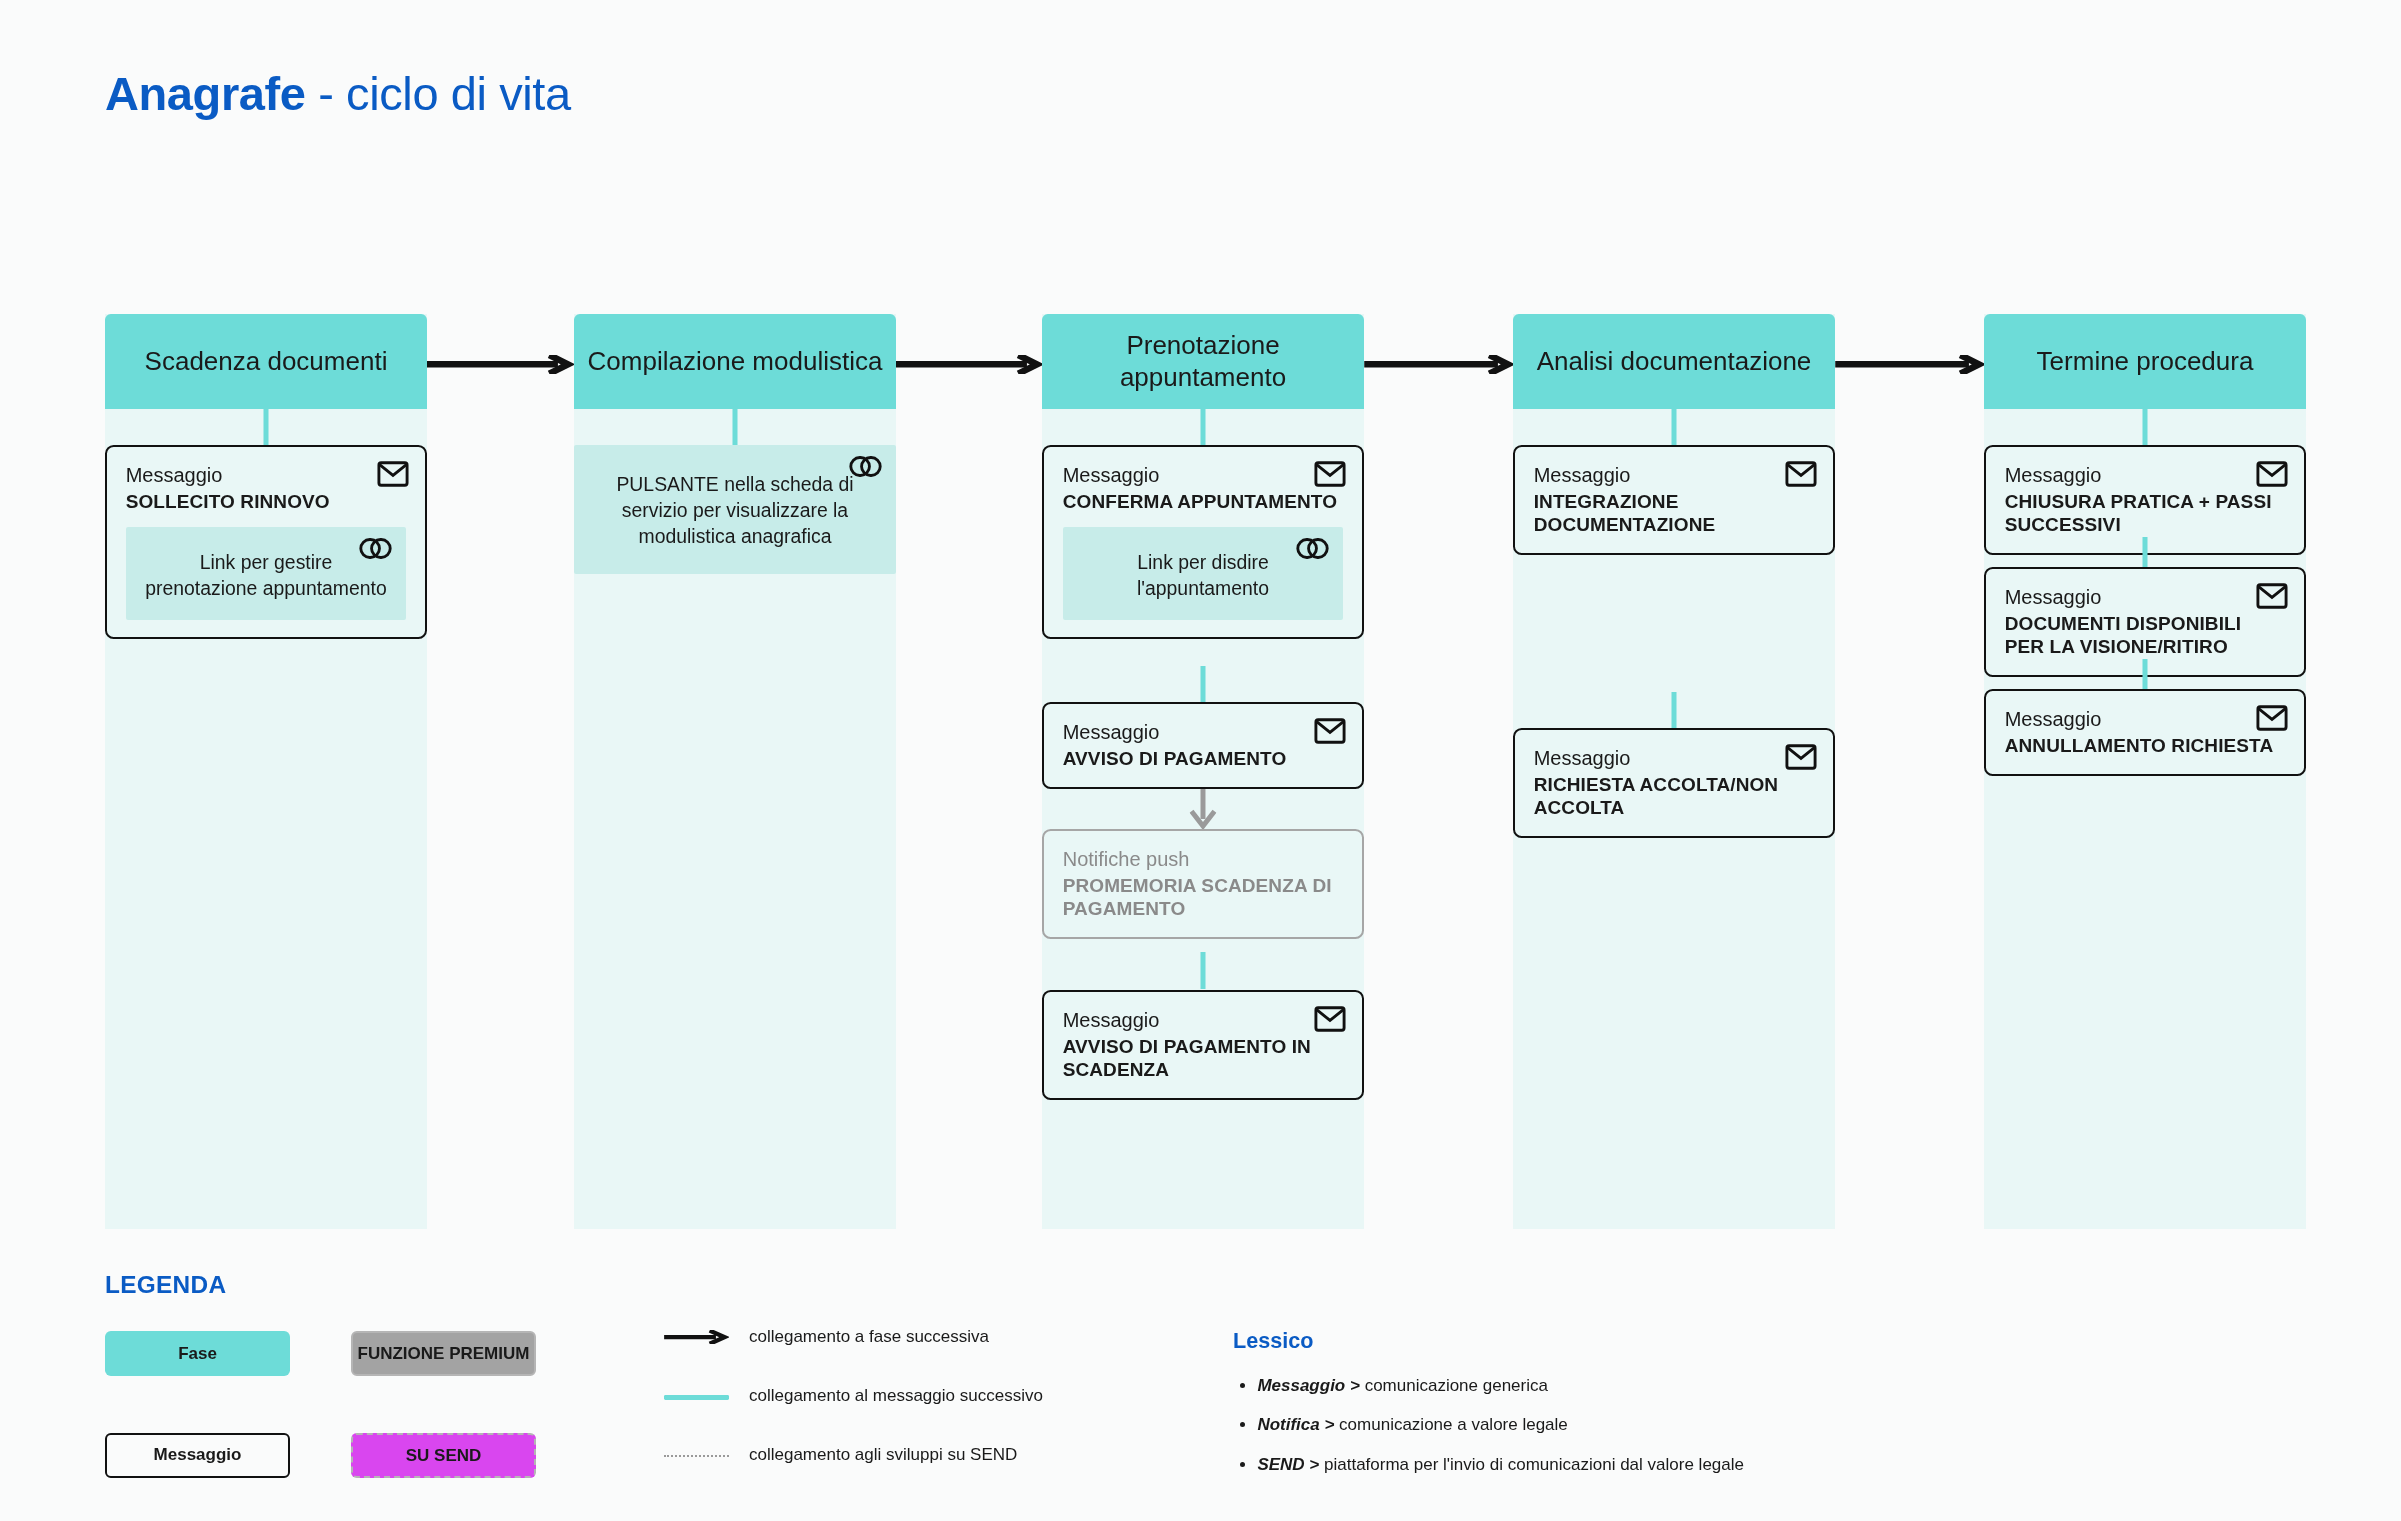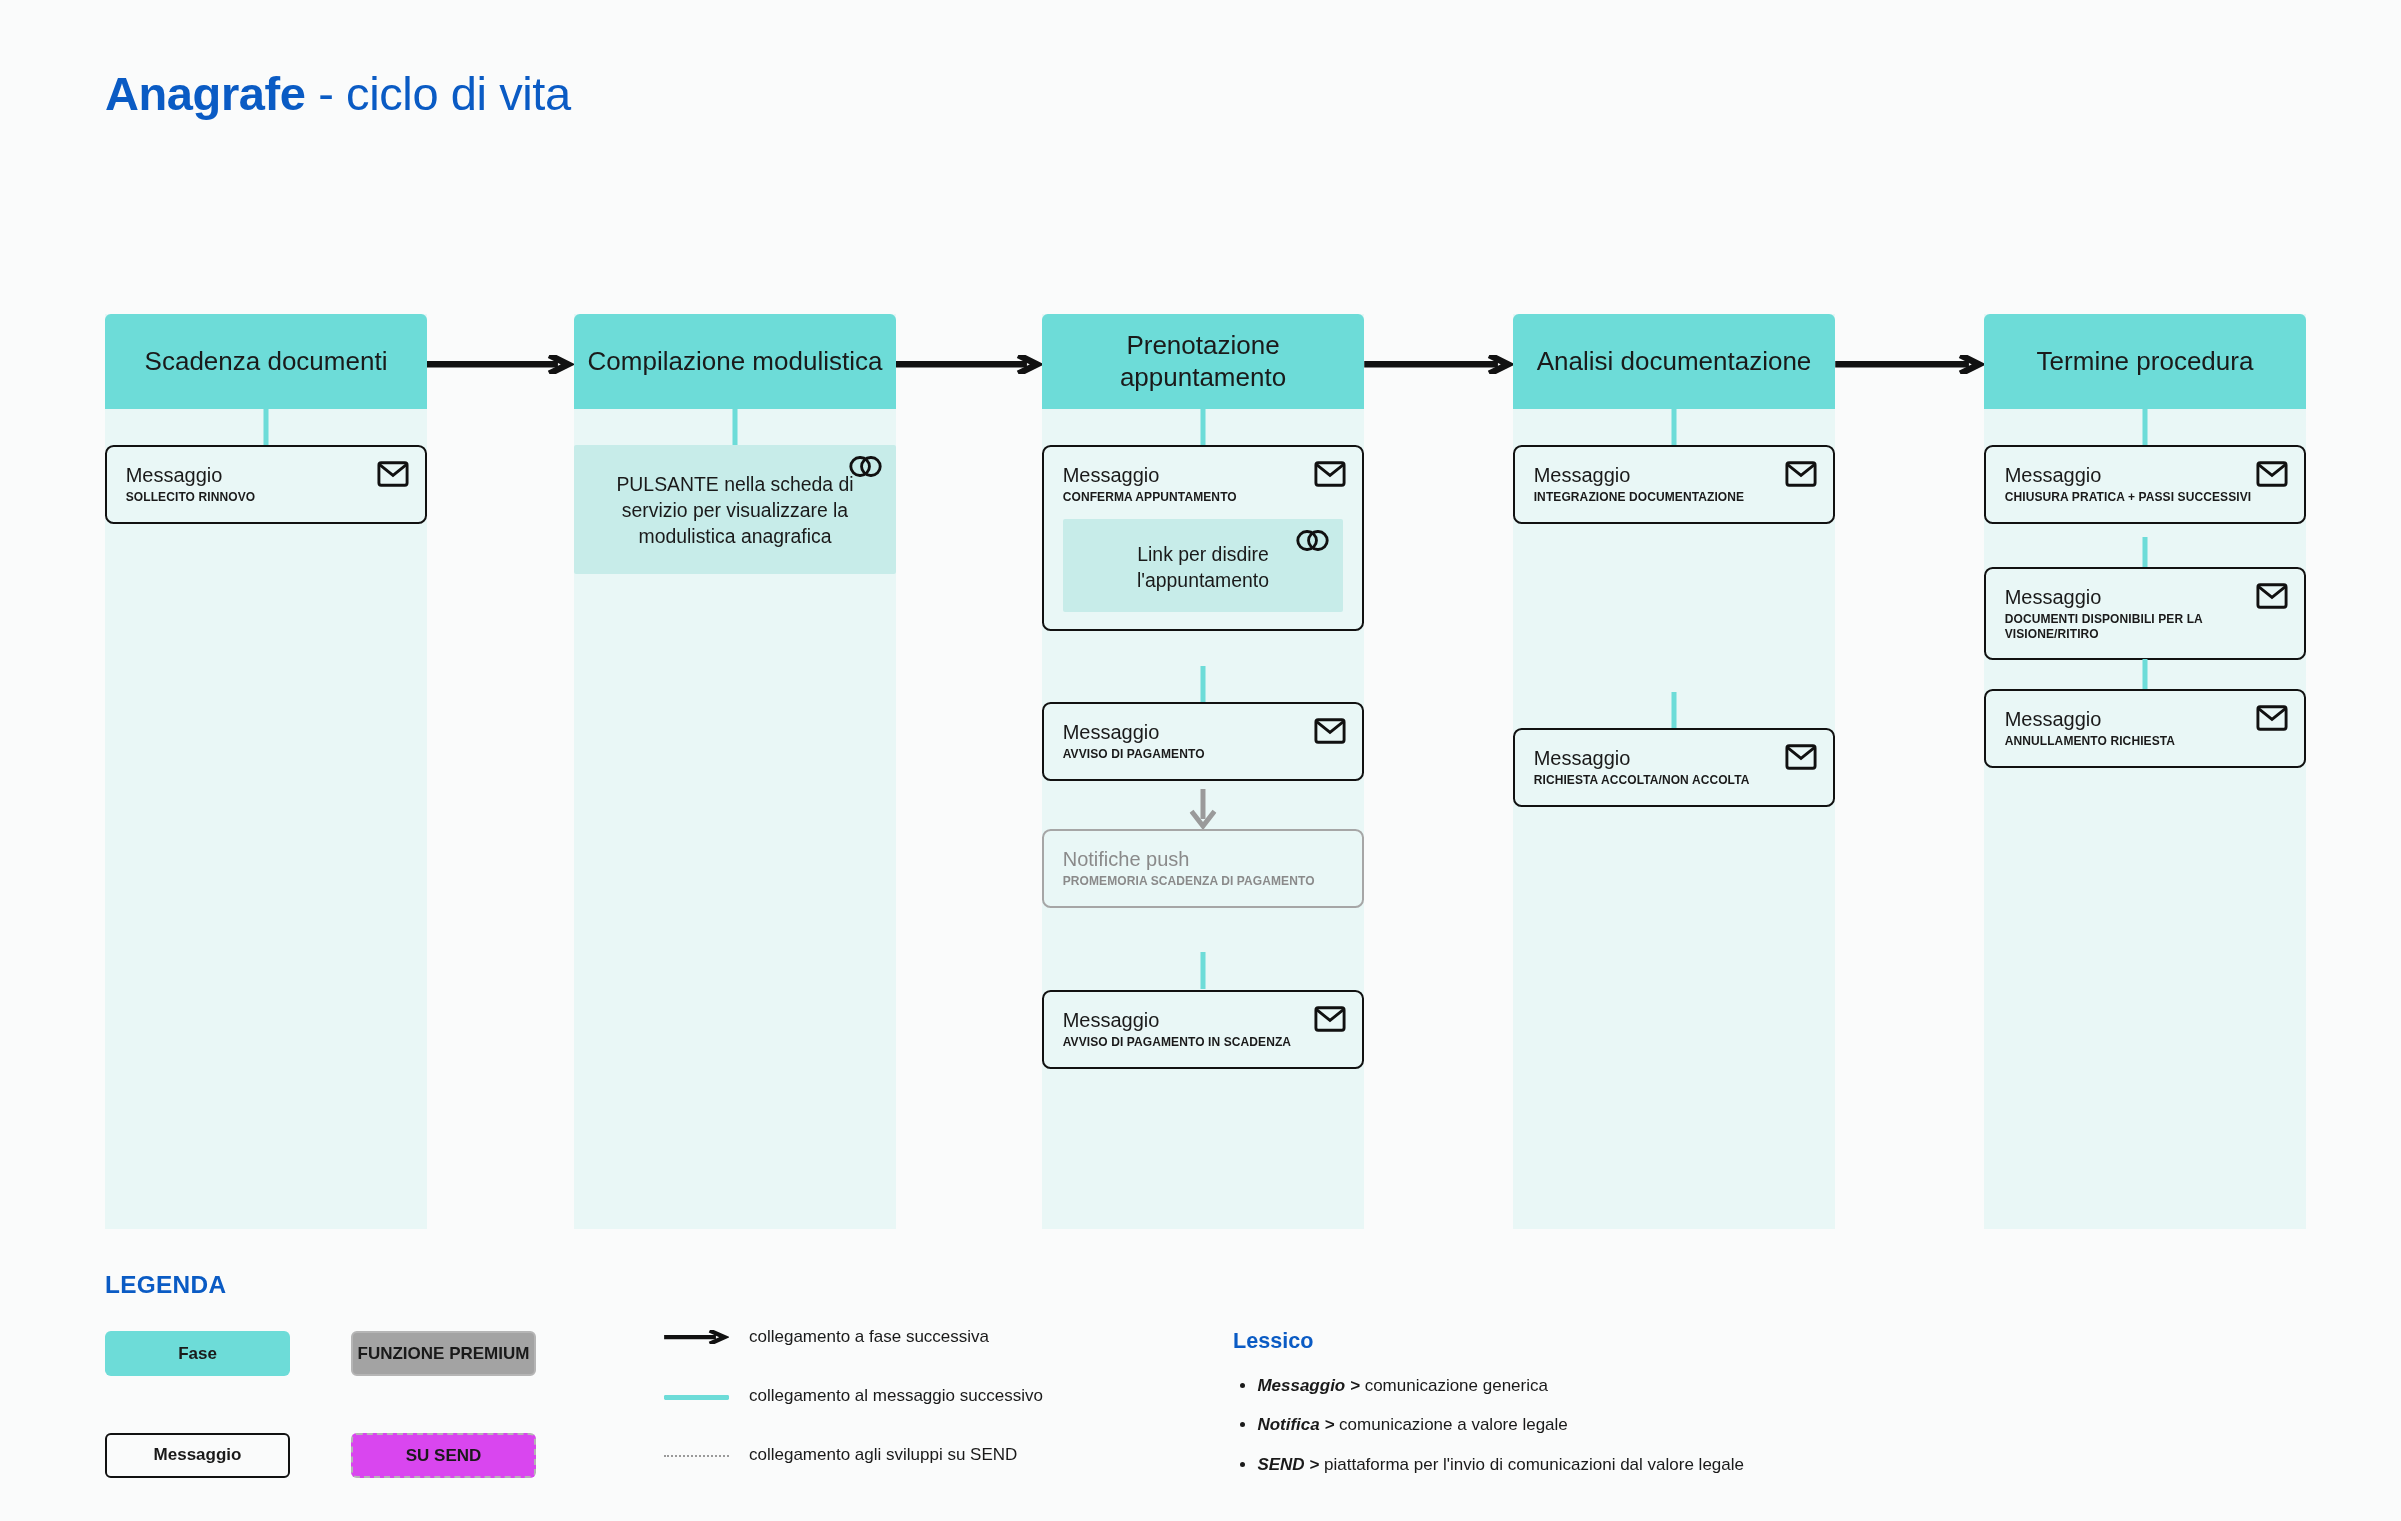--- a/index.html
+++ b/index.html
@@ -104,21 +104,21 @@
     background: #e9f7f6;
   }
   .msg .kicker {
     font-size: 20px;
     line-height: 1.2;
     color: #1a1a1a;
     margin: 0 0 2.9px 0;
   }
   .msg.soft .kicker { color: #8a8a8a; }
   .msg .title {
-    font-size: 12px;
+    font-size: 19px;
     line-height: 1.22;
     font-weight: 700;
     color: #1a1a1a;
     margin: 0;
     letter-spacing: 0.1px;
   }
   .msg.soft .title { color: #8a8a8a; }
   .msg .env-icon {
     position: absolute;
     right: 16px;
@@ -291,20 +291,29 @@
 
       <div class="msg" style="top:36px;">
         <span class="env-icon">
           <svg width="32" height="26" viewBox="0 0 44 36">
               <rect x="2.5" y="2.5" width="39" height="31" rx="3" fill="none" stroke="#111" stroke-width="4"></rect>
               <polyline points="3.5,5 22,20 40.5,5" fill="none" stroke="#111" stroke-width="4"></polyline>
             </svg>
         </span>
         <p class="kicker">Messaggio</p>
         <p class="title">SOLLECITO RINNOVO</p>
+        <div class="linkchip">
+          <span class="link-icon">
+            <svg width="33" height="23" viewBox="0 0 46 32">
+                <rect x="2.5" y="3.5" width="26" height="25" rx="12.5" fill="none" stroke="#111" stroke-width="4"></rect>
+                <rect x="17.5" y="3.5" width="26" height="25" rx="12.5" fill="none" stroke="#111" stroke-width="4"></rect>
+              </svg>
+          </span>
+          <span>Link per gestire prenotazione appuntamento</span>
+        </div>
       </div>
     </div>
   </div>
 
   <div class="col" style="left:574px;">
     <div class="col-band"></div>
     <div class="phase">Compilazione modulistica</div>
     <div class="col-body">
       <div class="vconn" style="top:0;height:36px;"></div>
 

